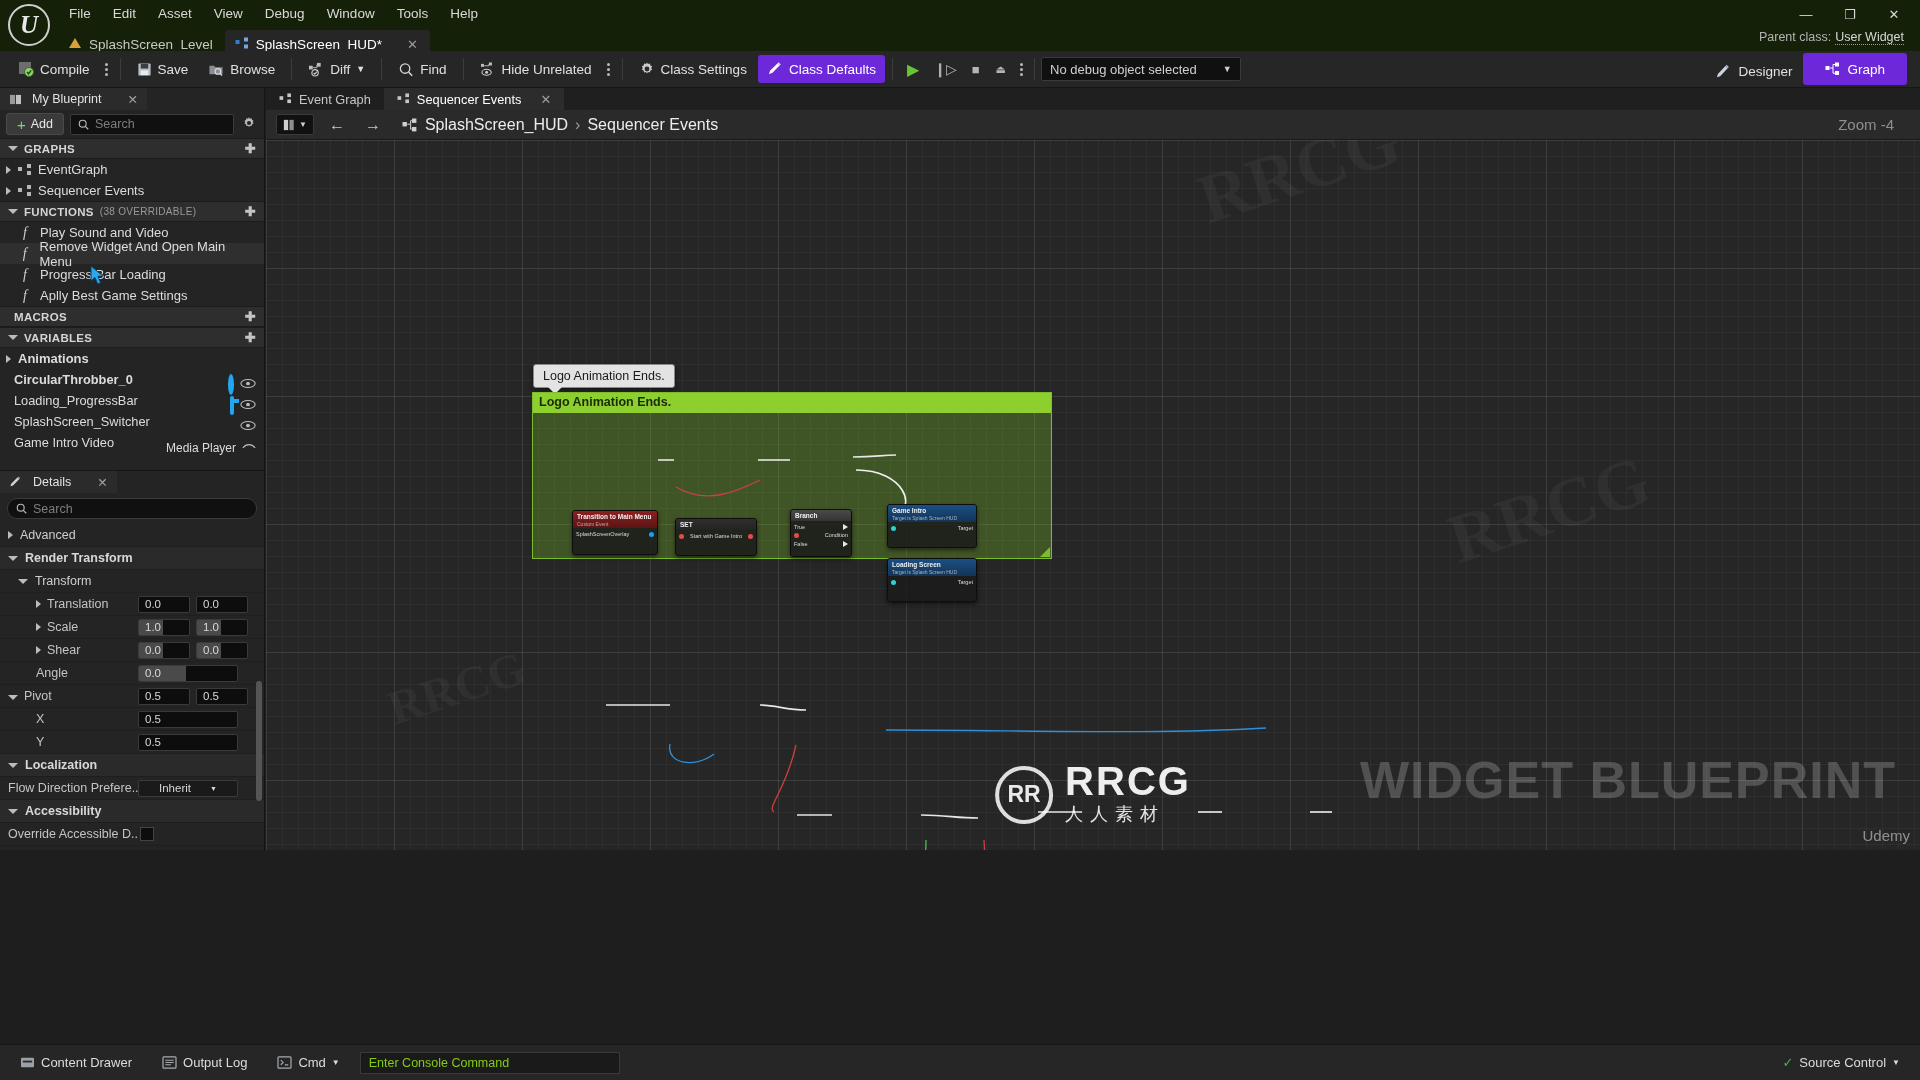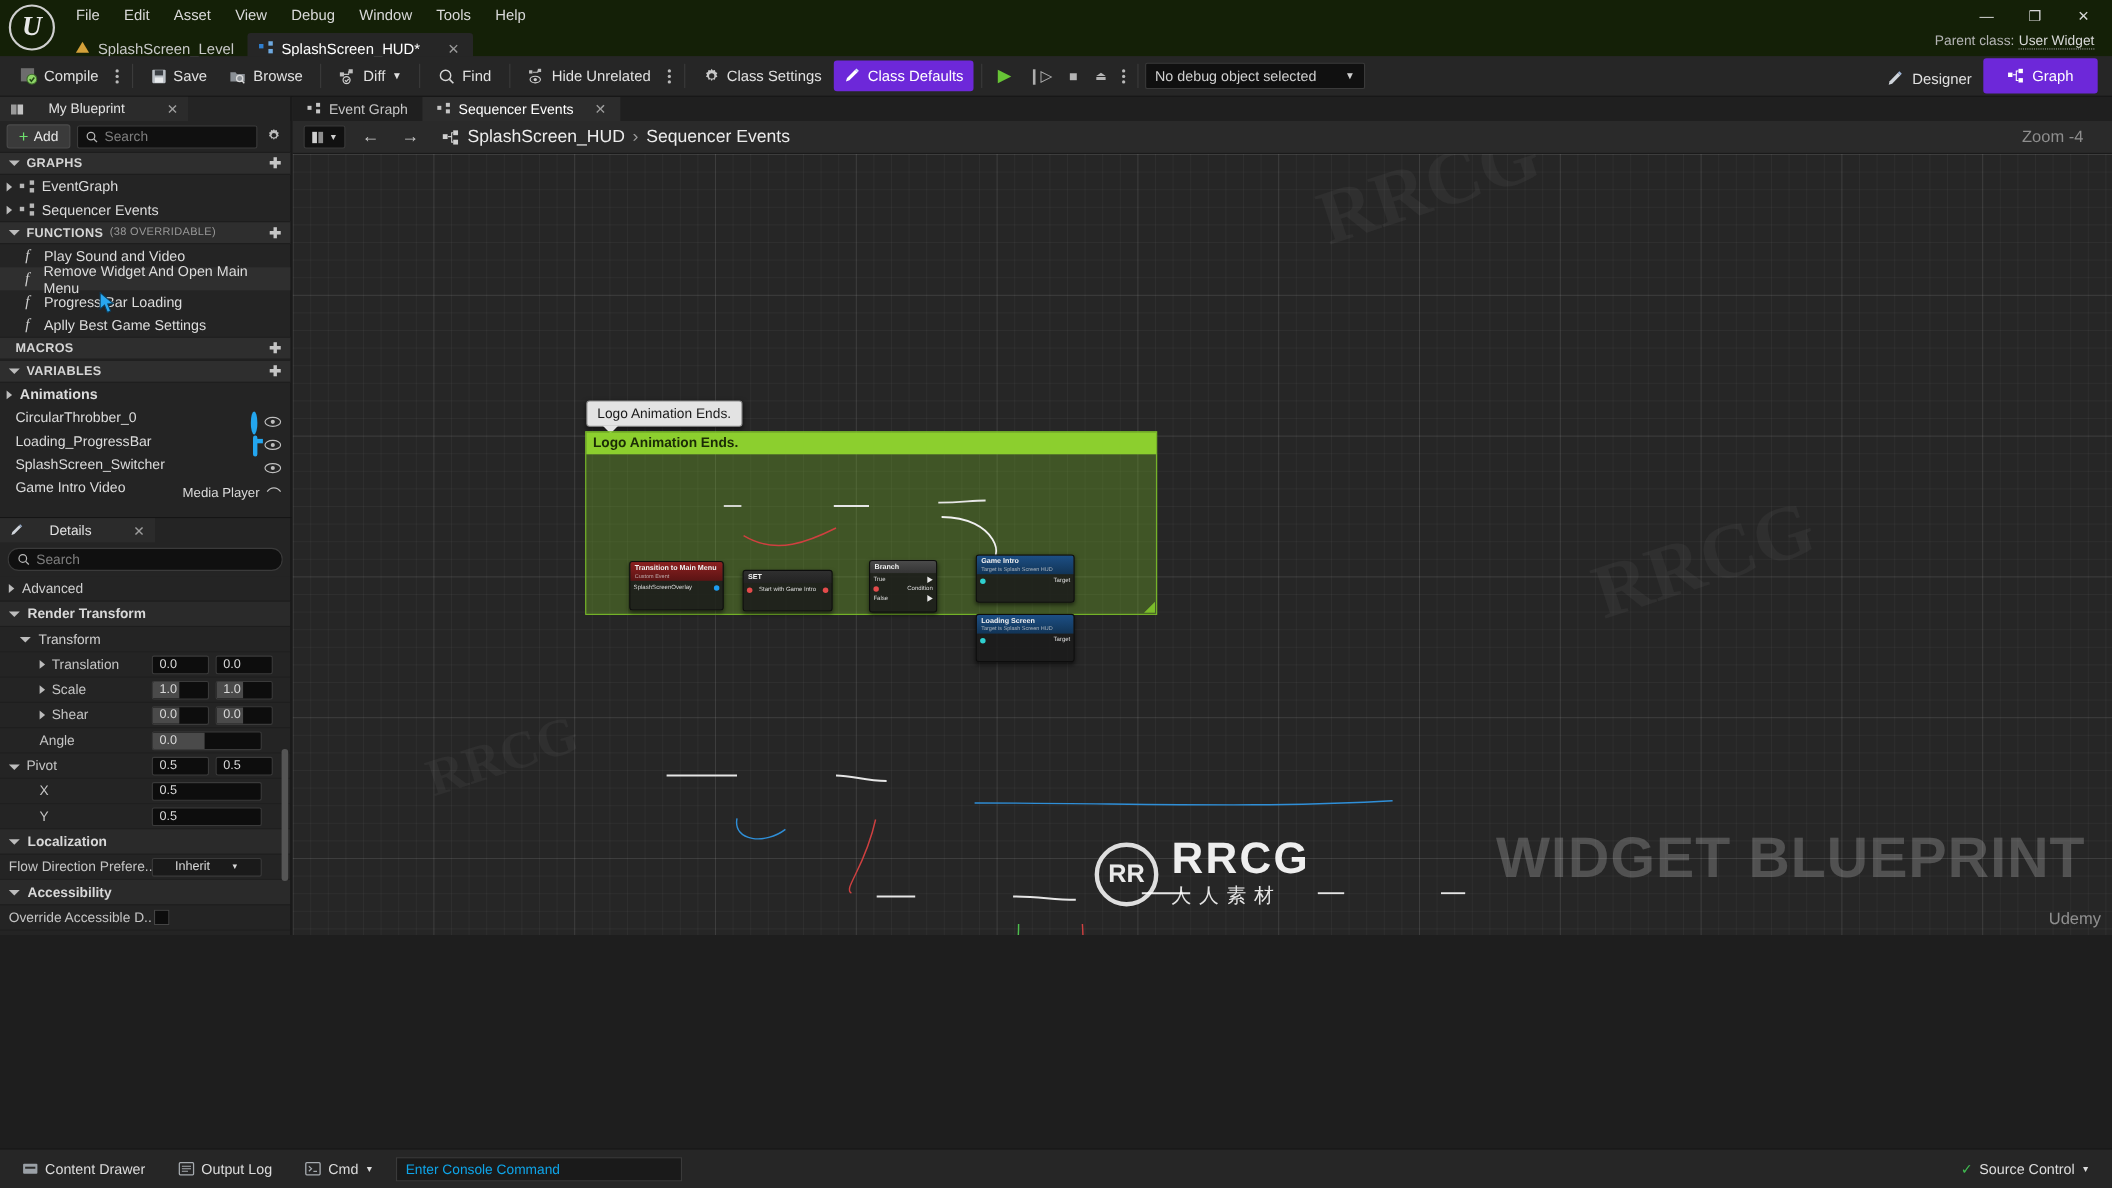--- a/index.html
+++ b/index.html
@@ -71,21 +71,21 @@
     height: 24px; background: #101010; border: 1px solid #3a3a3a; border-radius: 2px;
     display: flex; align-items: center; padding: 0 8px; gap: 26px;
     color: #cfcfcf; font-size: 13px;
   }
   .tb-right { margin-left: auto; display: flex; align-items: flex-end; padding-right: 12px; }
   .tb-right .tb-btn.primary { padding: 16px 22px; height: 26px; }
 
   
   .panel-tabstrip { display: flex; height: 22px; align-items: flex-end; }
   .panel-tab {
-    display: flex; align-items: center; gap: 22px; height: 22px; padding: 0 9px;
+    display: flex; align-items: center; gap: 10px; height: 22px; padding: 0 9px;
     background: #2b2b2b; font-size: 12.5px; color: #e2e2e2;
   }
   .panel-tab .pclose { margin-left: 16px; color: #9e9e9e; }
 
   .myblueprint {
     position: absolute; left: 0; top: 88px; width: 265px; height: 385px;
     background: #242424; border-right: 1px solid #151515;
   }
   .mb-toolrow {
     display: flex; align-items: center; gap: 6px; height: 28px;
@@ -305,21 +305,21 @@
     background: #262626; border-top: 1px solid #151515;
     display: flex; align-items: center; padding: 0 10px; gap: 10px;
   }
   .sb-btn {
     display: flex; align-items: center; gap: 6px; height: 24px; padding: 0 10px;
     font-size: 13px; color: #dcdcdc; border-radius: 2px;
   }
   .console-in {
     flex: 0 0 260px; height: 22px; background: #1a1a1a; border: 1px solid #3a3a3a;
     display: flex; align-items: center; padding: 0 8px;
-    font-size: 12.5px; color: #0ea5e9;
+    font-size: 12.5px; color: #84cc16;
   }
   .sb-right { margin-left: auto; display: flex; align-items: center; gap: 8px; }
   .sc-icon { color: #3fb950; font-size: 13px; }
   .scroll-v {
     position: absolute; right: 2px; width: 6px; background: #555; border-radius: 3px;
   }
 </style>
 </head>
 <body>
 
@@ -577,21 +577,21 @@
         </div>
         <div class="sec-hdr">
           <span class="tri open"></span>
           <span>VARIABLES</span>
           <span class="plusc">✚</span>
         </div>
         <div class="mb-row">
           <span class="tri"></span>
           <span style="font-weight: bold;">Animations</span>
         </div>
-        <div class="mb-row" style="padding-left: 14px;">
+        <div class="mb-row" style="padding-left: 14px; font-weight: bold;">
           <span class="var-name">CircularThrobber_0</span>
           <span class="var-type">
             <span><span class="swatch-ring"></span></span>
             <span class="eye"><svg width="16" height="11" viewBox="0 0 18 11">
                 <ellipse cx="9" cy="5.5" rx="8" ry="4.6" fill="none" stroke="#bdbdbd" stroke-width="1.2"></ellipse>
                 <circle cx="9" cy="5.5" r="2.1" fill="#bdbdbd"></circle>
               </svg></span>
           </span>
         </div>
         <div class="mb-row" style="padding-left: 14px;">

